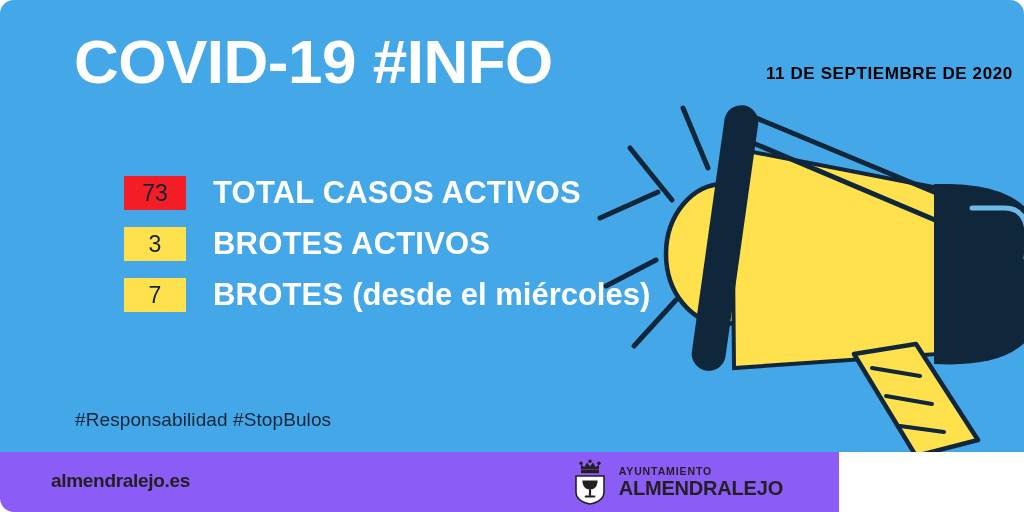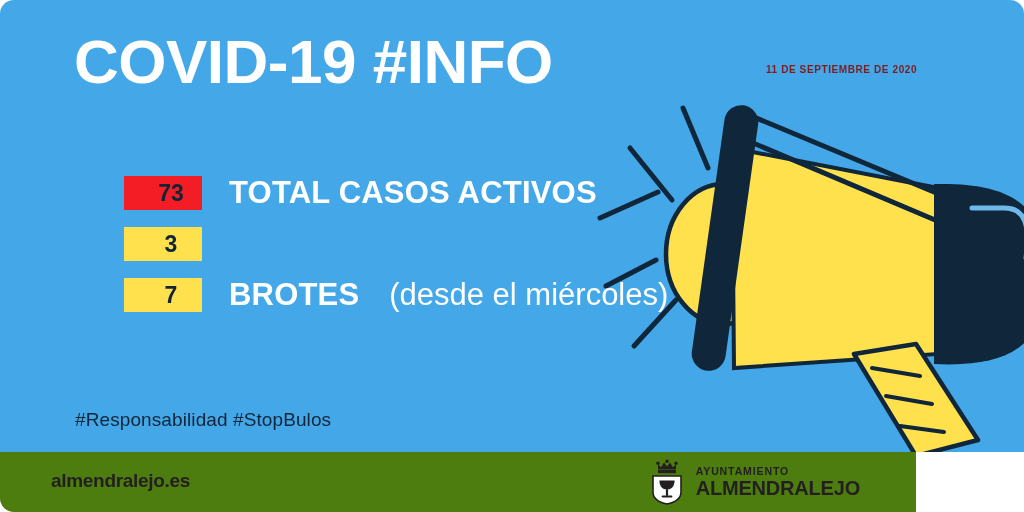--- a/index.html
+++ b/index.html
@@ -37,24 +37,24 @@
     line-height: 1;
     font-weight: 700;
     letter-spacing: -0.5px;
     color: #ffffff;
     white-space: nowrap;
   }
   .date {
     position: absolute;
     left: 766px;
     top: 64px;
-    font-size: 10px;
+    font-size: 17px;
     font-weight: 700;
     letter-spacing: 0.6px;
-    color: #7f1d1d;
+    color: #000000;
     white-space: nowrap;
   }
   
   .stats {
     position: absolute;
     left: 124px;
     top: 176px;
     z-index: 6;
   }
   .stat-row {
@@ -63,39 +63,37 @@
     height: 34px;
     margin-bottom: 17px;
   }
   .stat-badge {
     width: 62px;
     height: 34px;
     display: flex;
     align-items: center;
     justify-content: center;
     font-size: 23px;
-    font-weight: 700;
+    font-weight: 400;
     color: #0f2537;
     flex: none;
-    padding-left: 16px;
   }
   .stat-badge.red { background: #f51d25; }
   .stat-badge.yellow { background: #ffe14d; }
   .stat-label {
     margin-left: 27px;
     font-size: 31px;
     font-weight: 700;
     letter-spacing: 0.2px;
     color: #ffffff;
     white-space: nowrap;
   }
   .stat-label .soft {
-    font-weight: 400;
+    font-weight: 700;
     letter-spacing: 0;
-    margin-left: 21px;
   }
   
   .hashtags {
     position: absolute;
     left: 75px;
     top: 409px;
     font-size: 19px;
     font-weight: 400;
     letter-spacing: 0.1px;
     color: #11263a;
@@ -109,23 +107,23 @@
     top: 96px;
     width: 460px;
     height: 360px;
     z-index: 3;
   }
   
   .footer {
     position: absolute;
     left: 0;
     top: 452px;
-    width: 916px;
+    width: 839px;
     height: 60px;
-    background: #4d7c0f;
+    background: #8b5cf6;
     text-decoration: underline;
   }
   .site {
     position: absolute;
     left: 51px;
     top: 18px;
     font-size: 19px;
     font-weight: 700;
     letter-spacing: -0.3px;
     color: #231f20;
@@ -195,20 +193,23 @@
 
       <div class="stat-row">
         <div class="stat-badge red">73</div>
         <div class="stat-label">
           <span>TOTAL CASOS ACTIVOS</span>
         </div>
       </div>
 
       <div class="stat-row">
         <div class="stat-badge yellow">3</div>
+        <div class="stat-label">
+          <span>BROTES ACTIVOS</span>
+        </div>
       </div>
 
       <div class="stat-row">
         <div class="stat-badge yellow">7</div>
         <div class="stat-label">
           <span>BROTES</span>
           <span class="soft">(desde el miércoles)</span>
         </div>
       </div>
 

